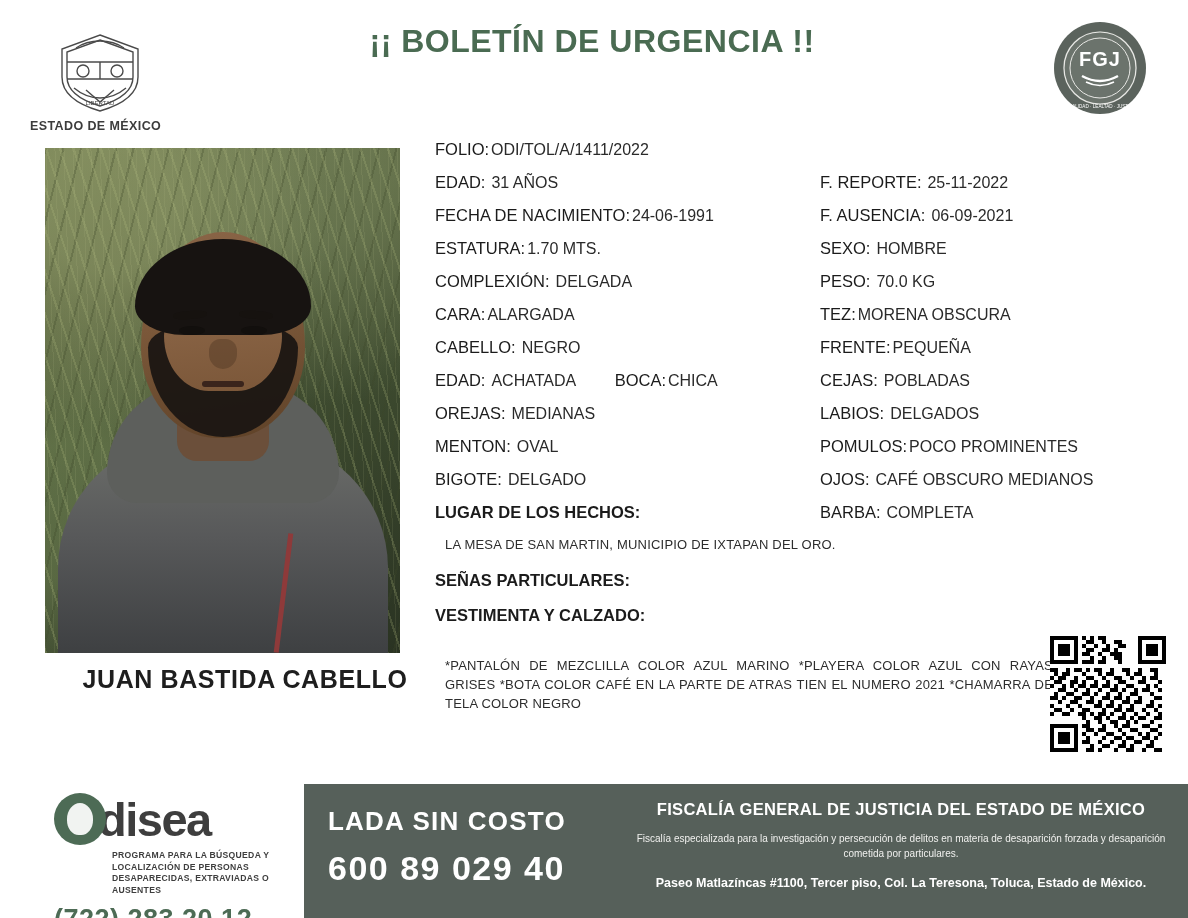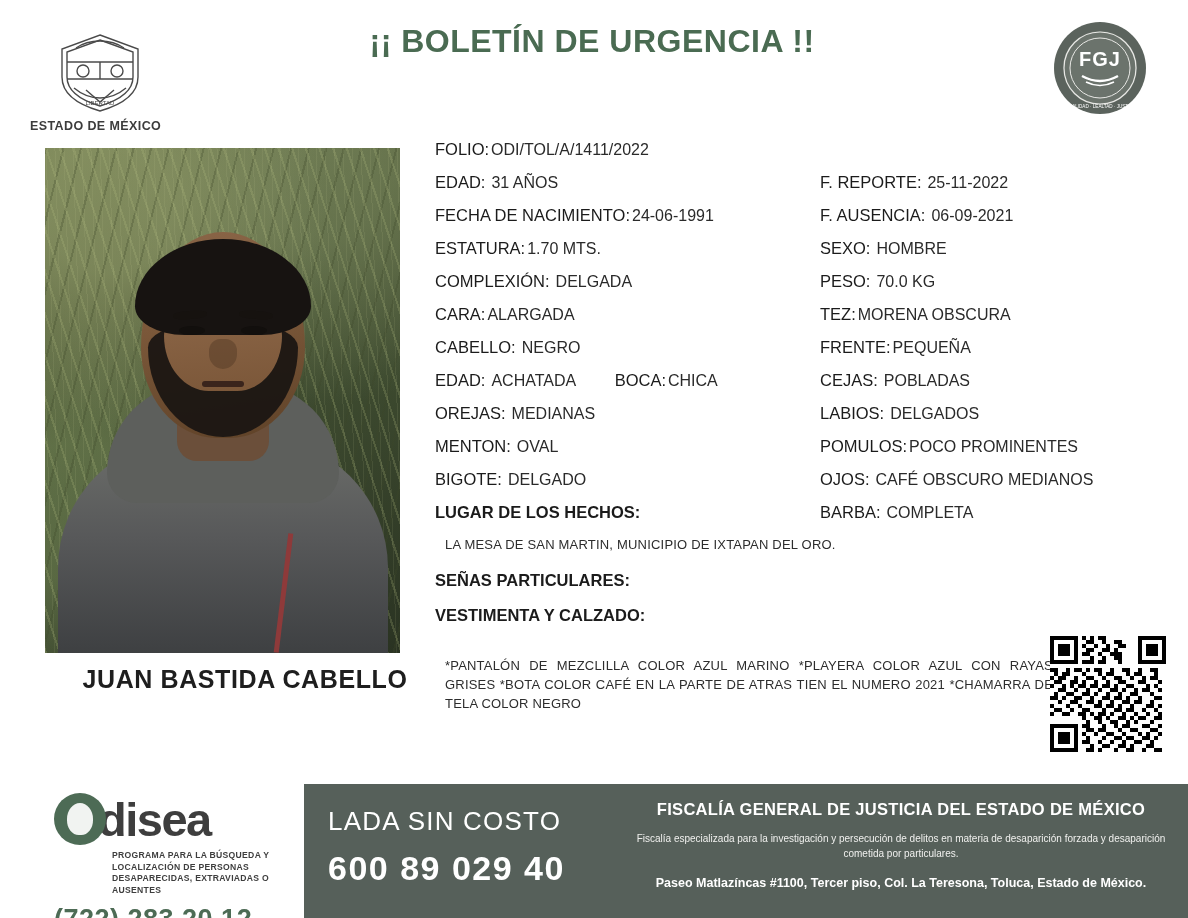--- a/index.html
+++ b/index.html
@@ -359,21 +359,21 @@
     display: flex;
   }
   .lada {
     width: 312px;
     color: #ffffff;
     padding: 22px 0 0 24px;
     flex: none;
   }
   .lada-title {
     font-size: 26px;
-    font-weight: normal;
+    font-weight: bold;
     letter-spacing: 1.2px;
   }
   .lada-number {
     font-size: 34px;
     font-weight: bold;
     letter-spacing: 1.5px;
     margin-top: 12px;
   }
   .fgj-block {
     flex: 1;

